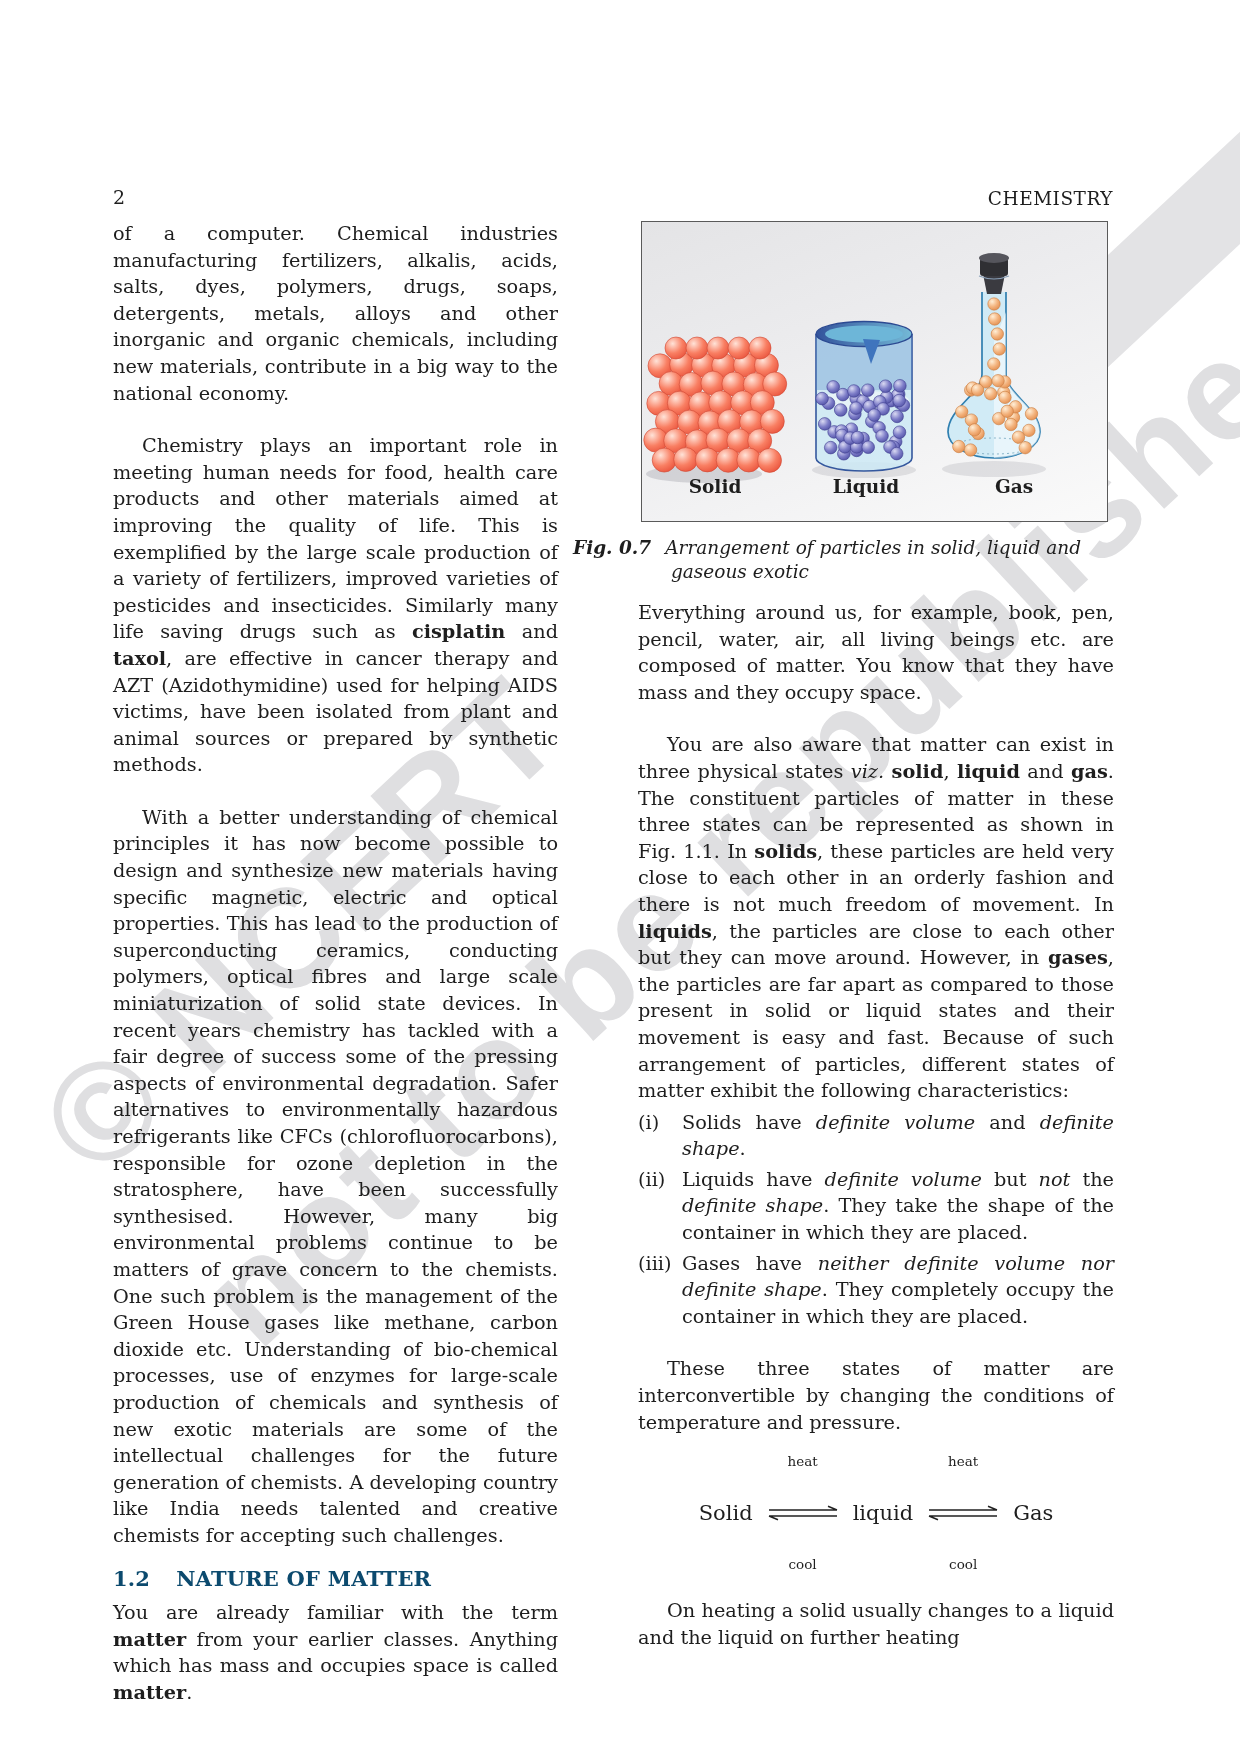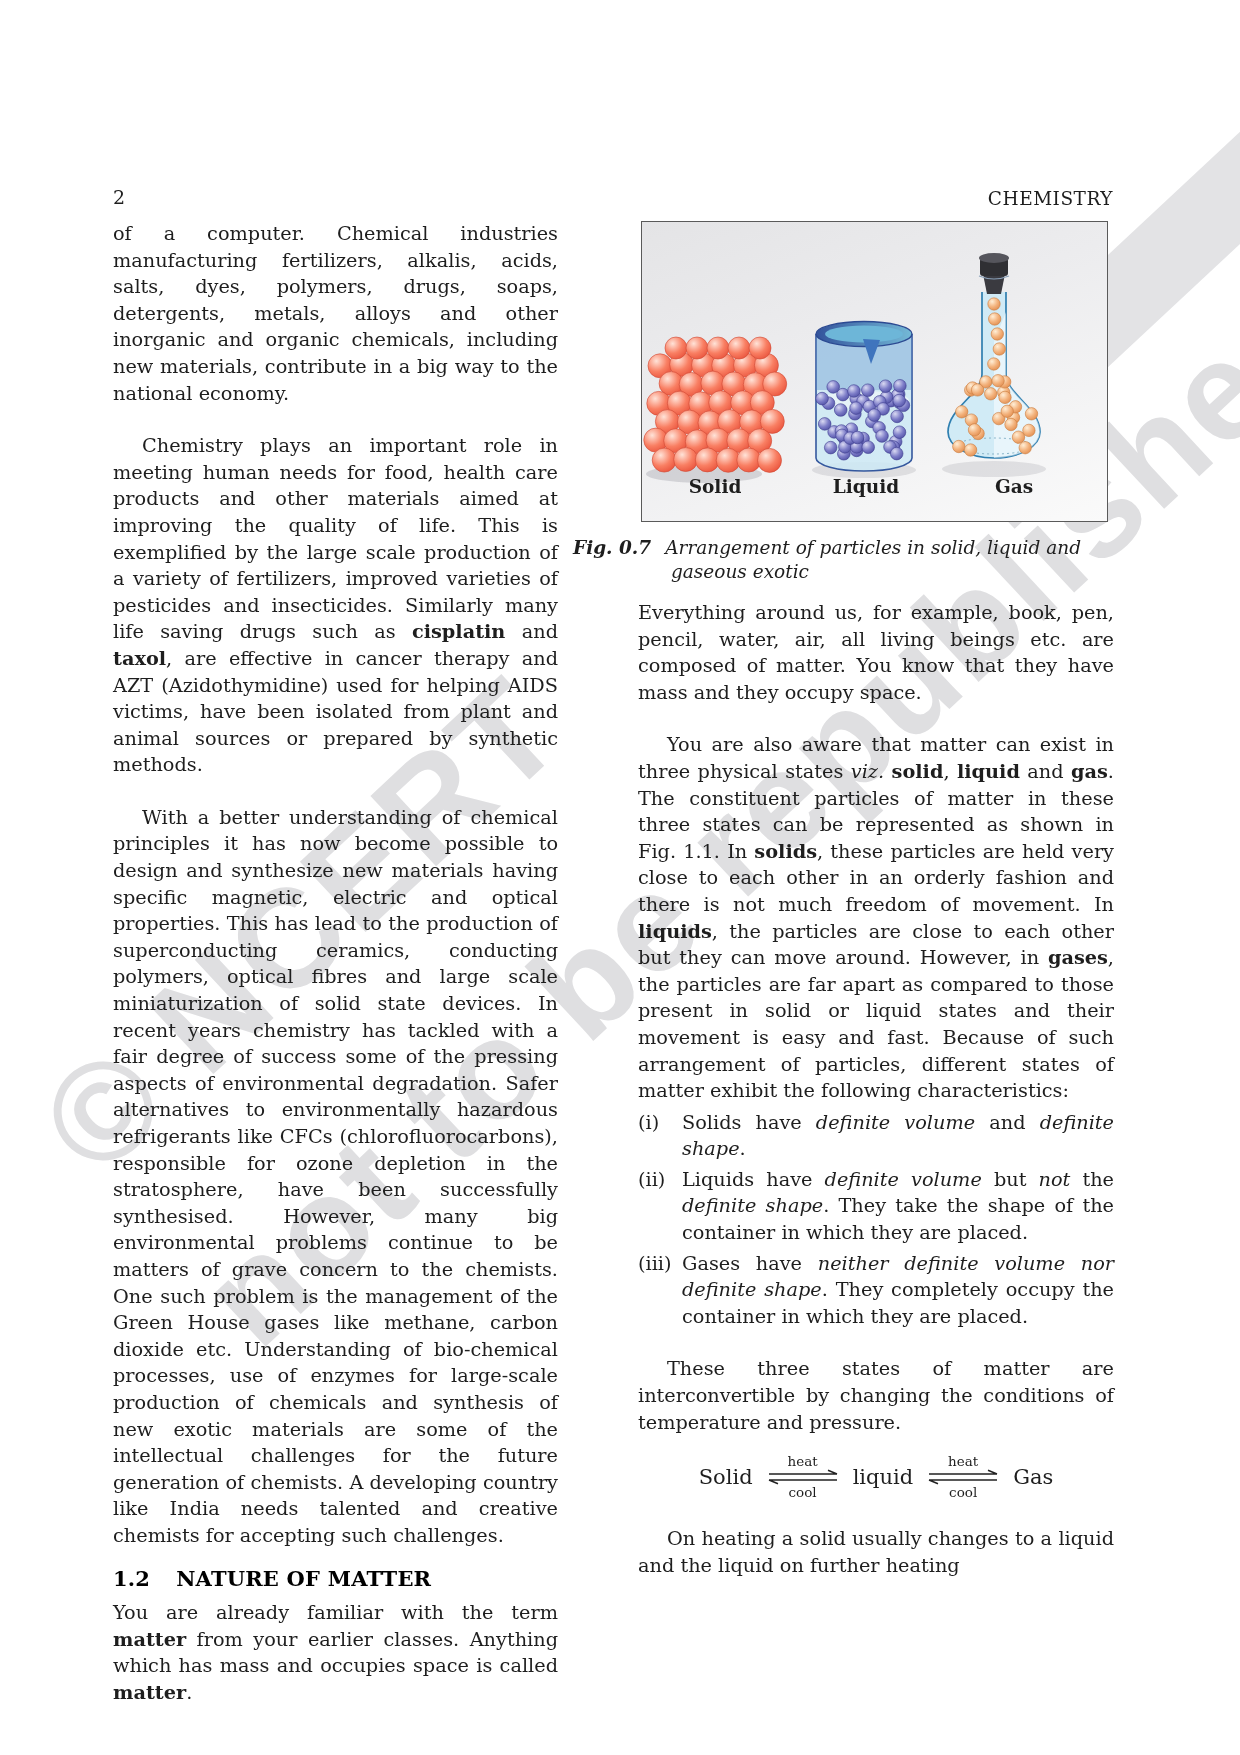--- a/index.html
+++ b/index.html
@@ -21,21 +21,21 @@
   .running-head{position:absolute;right:127px;top:188px;font-size:18.5px;letter-spacing:.5px;z-index:2;}
 
   
   .col{position:absolute;top:221px;z-index:2;font-size:19.3px;line-height:26.6px;text-align:justify;}
   .col-left{left:113px;width:445px;}
   .col-right{left:638px;width:476px;}
   .para{margin:0 0 5px 0;}
   .indent{text-indent:29px;margin-top:26px;}
 
   
-  .sec-head{margin:16px 0 8px 0;color:#000000;font-weight:bold;font-size:21px;
+  .sec-head{margin:16px 0 8px 0;color:#0c4a6e;font-weight:bold;font-size:21px;
             letter-spacing:.2px;text-align:left;}
   .sec-head .sec-no{margin-right:26px;}
 
   
   .figure-box{position:relative;width:465px;height:299px;margin-left:3px;
               border:1.5px solid #5a5a5a;
               background:linear-gradient(160deg,#e4e4e6 0%,#ececee 40%,#fafafa 100%);}
   .fig-label{position:absolute;top:252px;transform:translateX(-50%);
              font-weight:bold;font-size:18.5px;}
   .fig-caption{margin:14px 0 16px -65px;padding-left:98px;text-indent:-98px;
@@ -44,21 +44,21 @@
   .fig-caption i{font-style:italic;}
 
   
   .clist{margin:2px 0;}
   .clist-item{position:relative;padding-left:44px;margin:0 0 4px 0;}
   .clist-item .marker{position:absolute;left:0;top:0;}
 
   
   .equation{display:flex;justify-content:center;align-items:center;gap:10px;
             margin:18px 0 12px 0;font-size:21px;text-align:center;}
-  .rxn{display:inline-flex;flex-direction:column;align-items:center;line-height:1;}
+  .rxn{display:inline-flex;flex-direction:column;align-items:center;line-height:1;gap:36px;}
   .rxn .lbl{font-size:13.5px;line-height:15px;}
   .rxn svg{display:block;}
 
   b{font-weight:bold;} i{font-style:italic;}
 </style>
 </head>
 <body>
 
 <div class="page">
 

